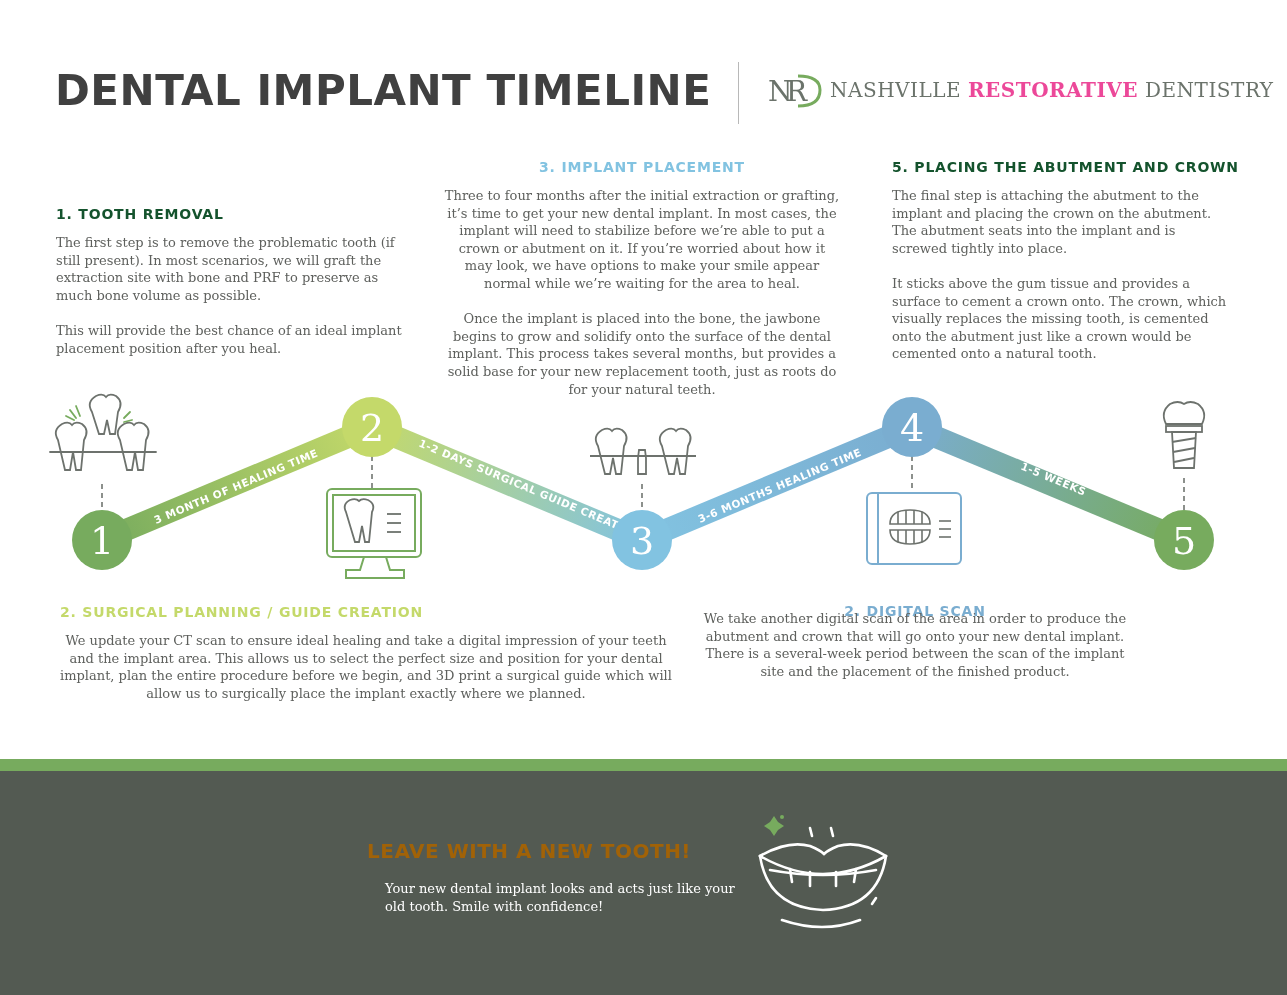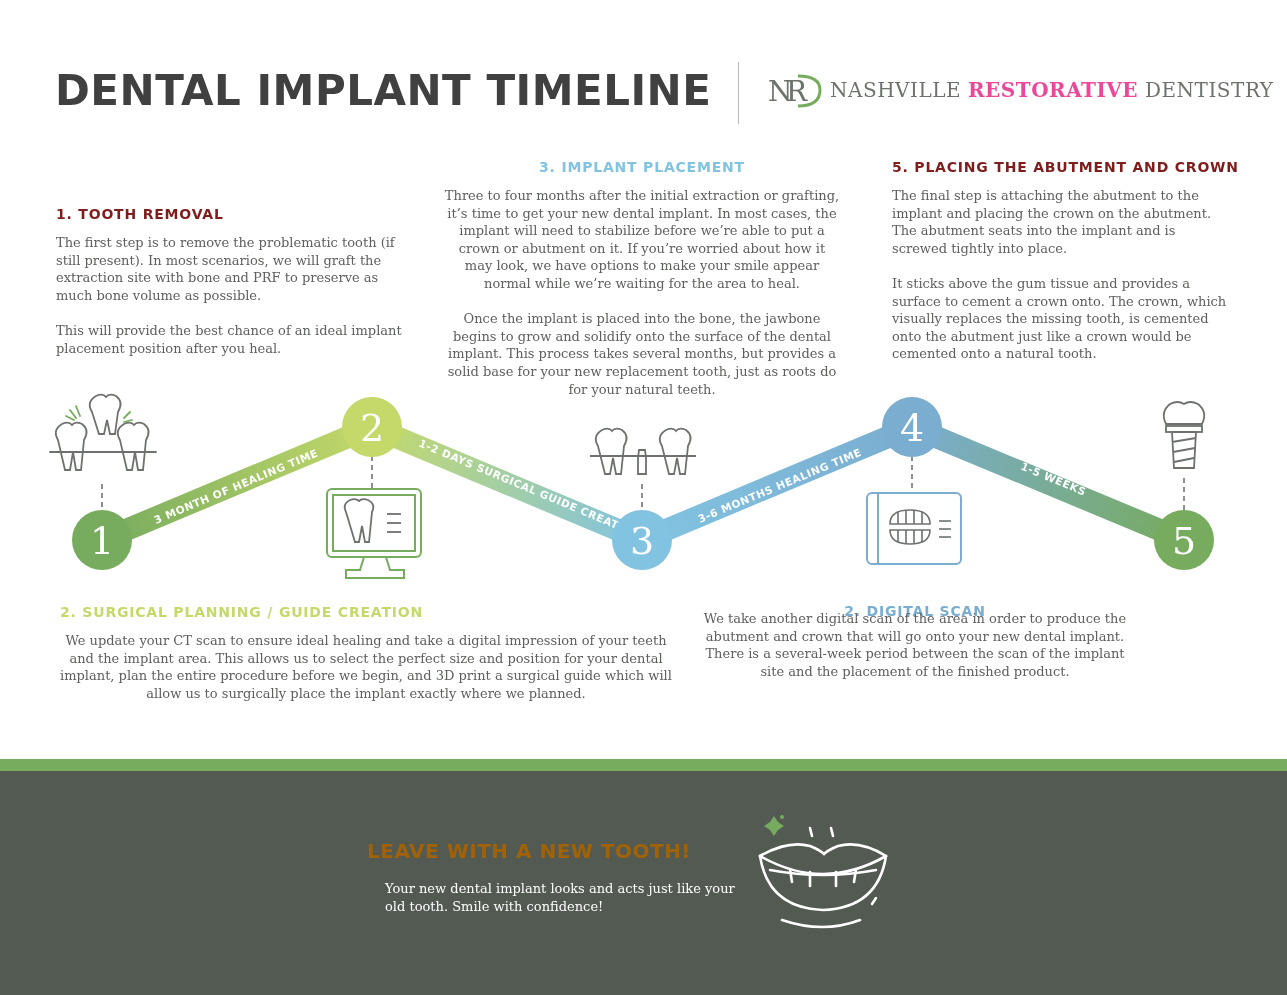--- a/index.html
+++ b/index.html
@@ -9,21 +9,21 @@
   .title { left:55px; top:66px; font-family:"DejaVu Sans", sans-serif; font-weight:bold; font-size:42px; color:#404040; letter-spacing:0.5px; white-space:nowrap; }
   .divider { left:738px; top:62px; width:1px; height:62px; background:#b8b8b8; }
   .logo { left:768px; top:70px; height:40px; display:flex; align-items:center; }
   .logo-mark { width:56px; height:40px; position:relative; }
   .logo-text { font-family:"DejaVu Serif", serif; font-size:20px; color:#6b736b; letter-spacing:0.5px; white-space:nowrap; margin-left:6px; }
   .logo-text b { font-weight:bold; color:#ec4899; }
   .h { font-family:"DejaVu Sans", sans-serif; font-weight:bold; font-size:14px; letter-spacing:0.8px; white-space:nowrap; }
   .p { font-family:"DejaVu Serif", serif; font-size:13px; line-height:17.6px; color:#5e605d; }
   .p.center { text-align:center; }
   .p .gap { display:block; height:17.6px; }
-  .green { color:#7f1d1d;text-align:center; }
+  .green { color:#14532d;text-align:center; }
   .lime { color:#c4d96a; }
   .blue { color:#82c3e1; }
   .steel { color:#7aadd0; }
   .timeline { left:0; top:380px; width:1287px; height:220px; }
   .band-green { left:0; top:759px; width:1287px; height:12px; background:#77ab5e; }
   .footer { left:0; top:771px; width:1287px; height:224px; background:#535a52; }
   .cta-title { left:367px; top:839px; font-family:"DejaVu Sans", sans-serif; font-weight:bold; font-size:20px; color:#a16207; letter-spacing:0.5px; white-space:nowrap; }
   .cta-text { left:367px; top:880px; width:370px; font-family:"DejaVu Serif", serif; font-size:13px; line-height:17.6px; color:#ffffff;margin-left:18px; }
   .smile { left:748px; top:812px; width:150px; height:120px; }
 </style>

